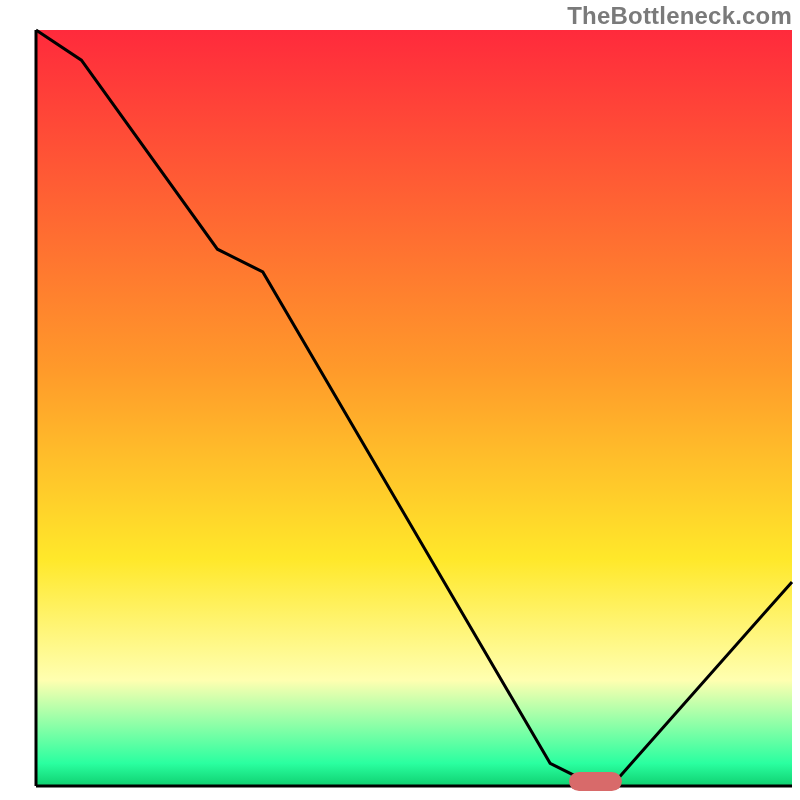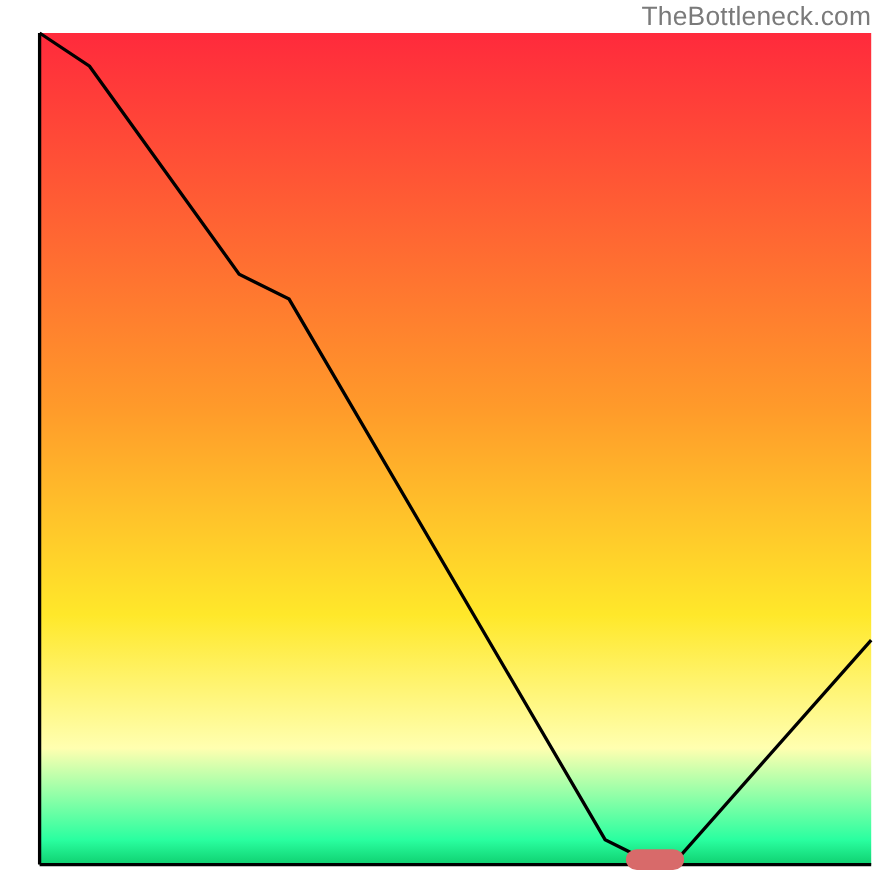--- a/index.html
+++ b/index.html
@@ -13,21 +13,21 @@
   .stage {
     position: relative;
     width: 800px;
     height: 800px;
   }
   .watermark {
     position: absolute;
     top: 2px;
     right: 8px;
     font-size: 24px;
-    font-weight: 400;
+    font-weight: 700;
     color: #7a7a7a;
     letter-spacing: 0.2px;
   }
   svg {
     display: block;
   }
 </style>
 </head>
 <body>
 

